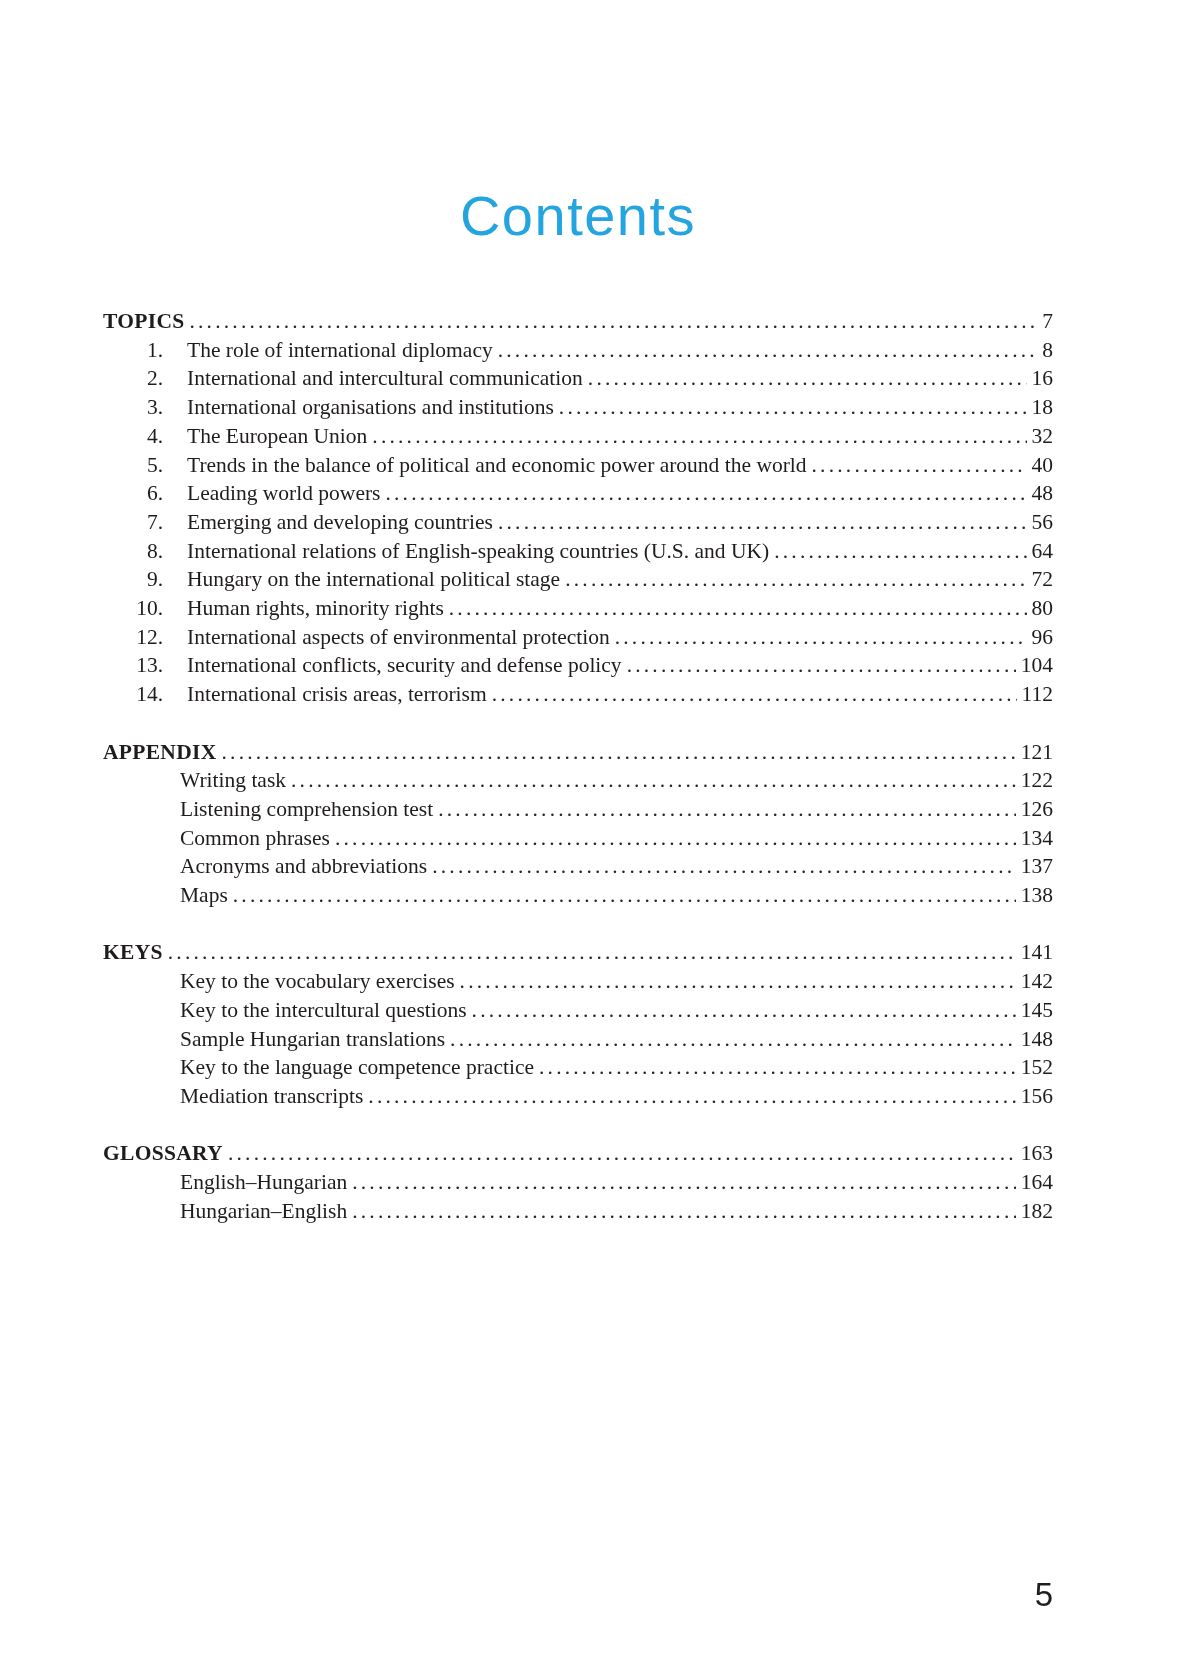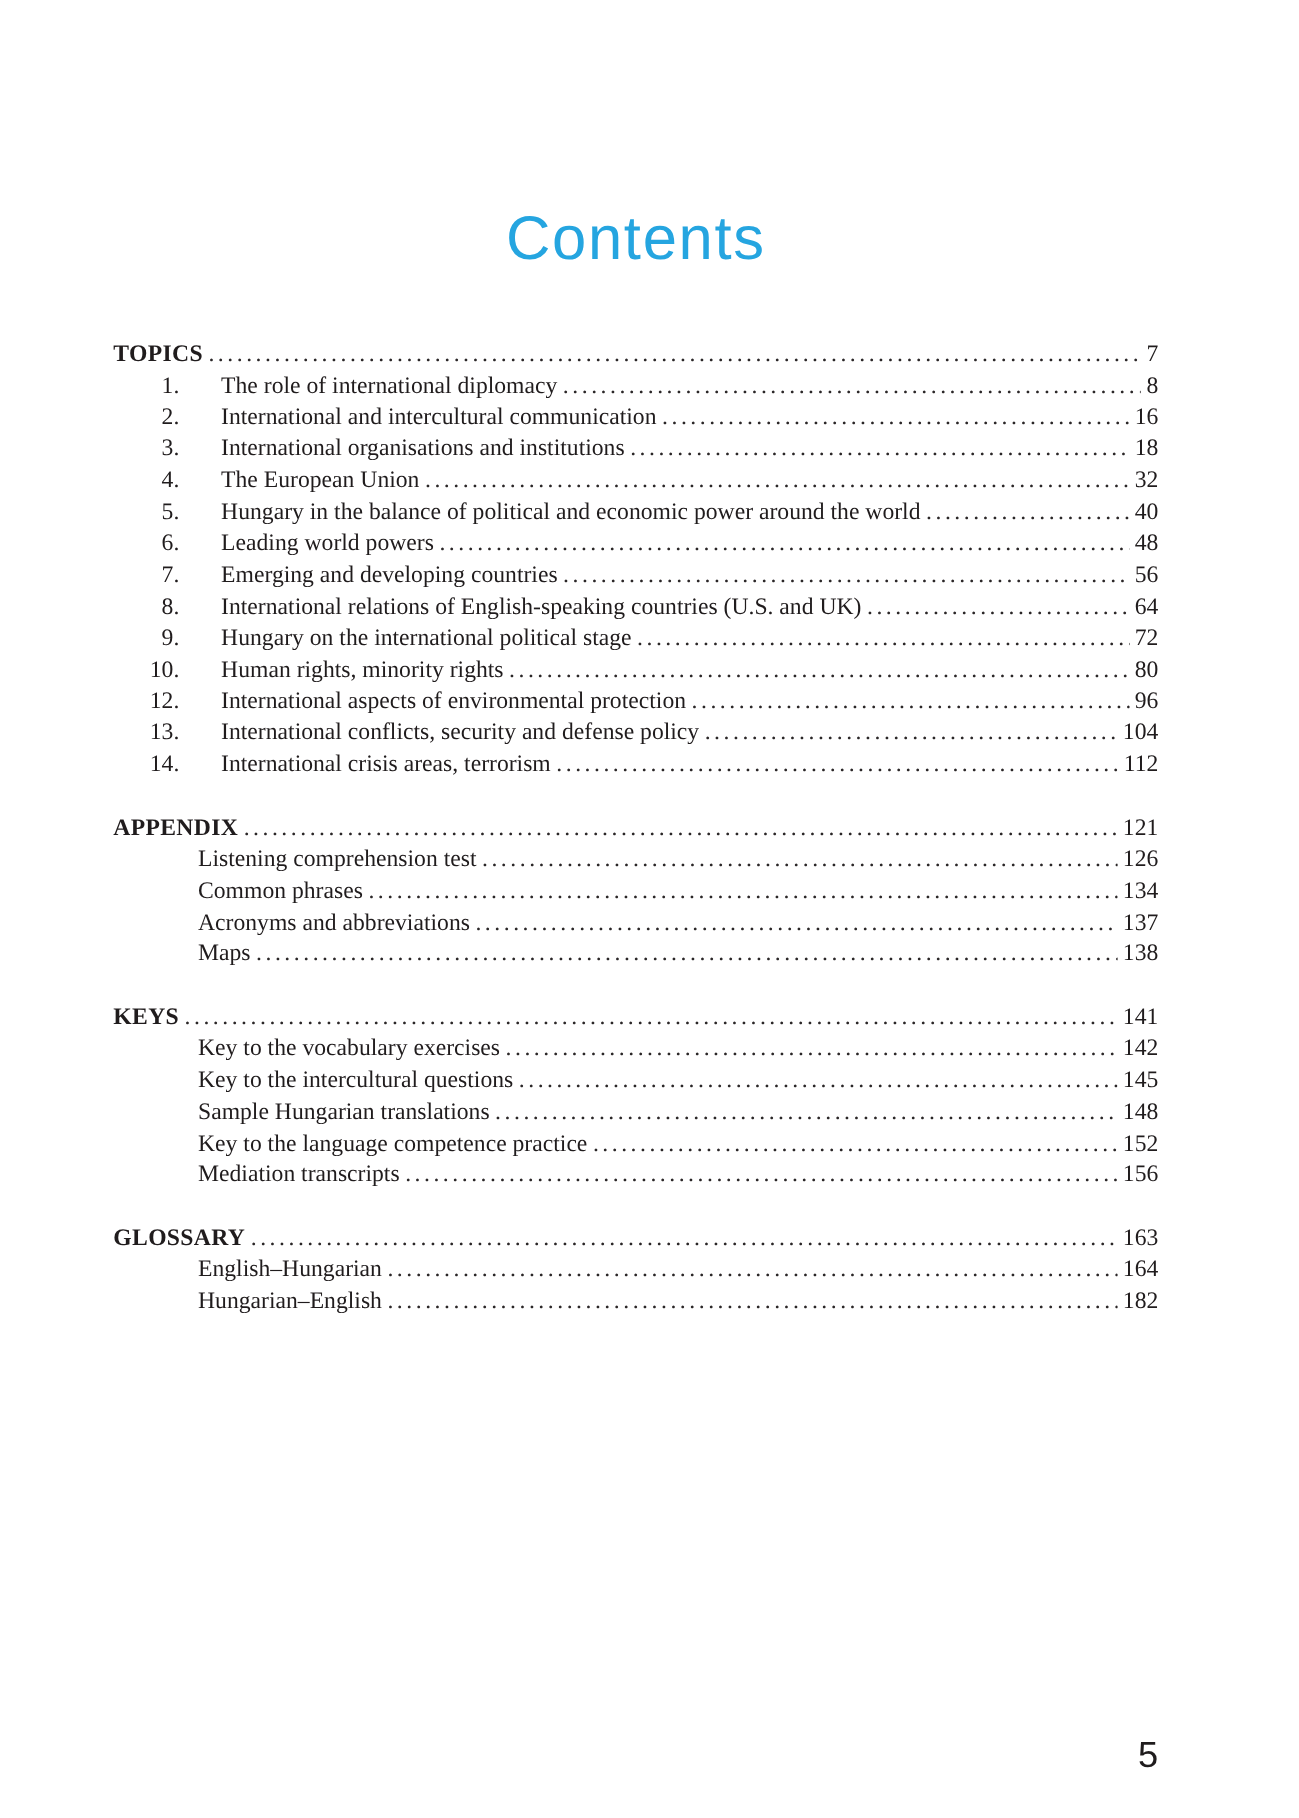--- a/index.html
+++ b/index.html
@@ -45,21 +45,21 @@
   .section-row .label {
     font-weight: bold;
     white-space: nowrap;
     letter-spacing: 0.3px;
   }
   .num {
     flex: 0 0 60px;
     text-align: right;
     white-space: nowrap;
   }
-  .item-row.numbered .item-title { margin-left: 38px; }
+  .item-row.numbered .item-title { margin-left: 24px; }
   .row.sub { padding-left: 77px; }
   .item-title { white-space: nowrap; }
   .dots {
     flex: 1 1 0;
     overflow: hidden;
     white-space: nowrap;
     margin: 0 5px 0 5px;
     min-width: 20px;
   }
   .dots::after {
@@ -113,21 +113,21 @@
           <span class="pagenum">18</span>
         </div>
         <div class="row item-row numbered">
           <span class="num">4.</span>
           <span class="item-title">The European Union</span>
           <span class="dots"></span>
           <span class="pagenum">32</span>
         </div>
         <div class="row item-row numbered">
           <span class="num">5.</span>
-          <span class="item-title">Hungary in the balance of political and economic power around the world</span>
+          <span class="item-title">Trends in the balance of political and economic power around the world</span>
           <span class="dots"></span>
           <span class="pagenum">40</span>
         </div>
         <div class="row item-row numbered">
           <span class="num">6.</span>
           <span class="item-title">Leading world powers</span>
           <span class="dots"></span>
           <span class="pagenum">48</span>
         </div>
         <div class="row item-row numbered">
@@ -171,20 +171,25 @@
           <span class="item-title">International crisis areas, terrorism</span>
           <span class="dots"></span>
           <span class="pagenum">112</span>
         </div>
       </div>
       <div class="section">
         <div class="row section-row">
           <span class="label">APPENDIX</span>
           <span class="dots"></span>
           <span class="pagenum">121</span>
+        </div>
+        <div class="row item-row sub">
+          <span class="item-title">Writing task</span>
+          <span class="dots"></span>
+          <span class="pagenum">122</span>
         </div>
         <div class="row item-row sub">
           <span class="item-title">Listening comprehension test</span>
           <span class="dots"></span>
           <span class="pagenum">126</span>
         </div>
         <div class="row item-row sub">
           <span class="item-title">Common phrases</span>
           <span class="dots"></span>
           <span class="pagenum">134</span>

